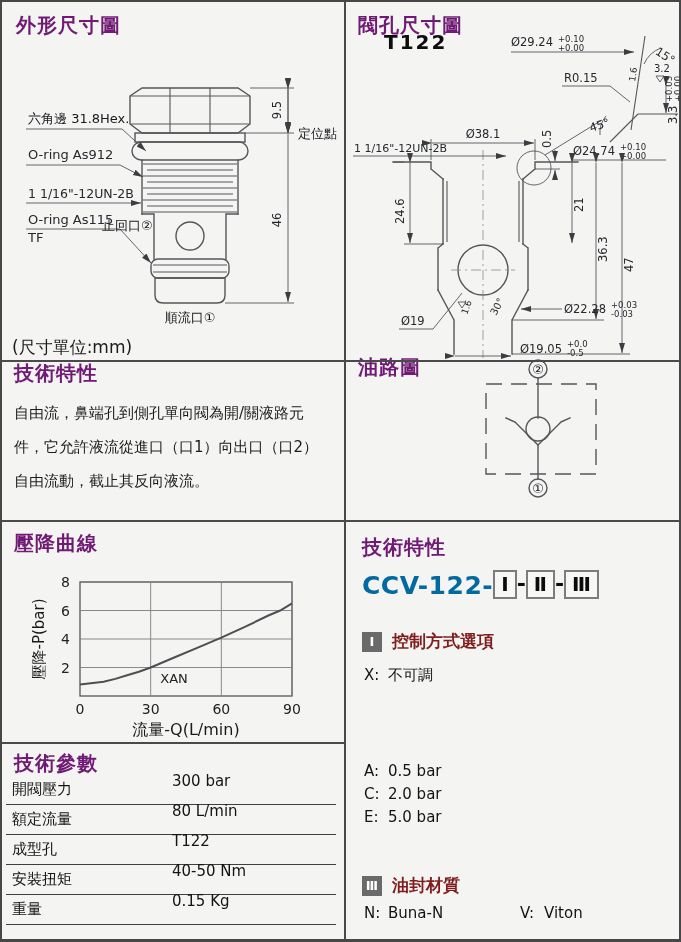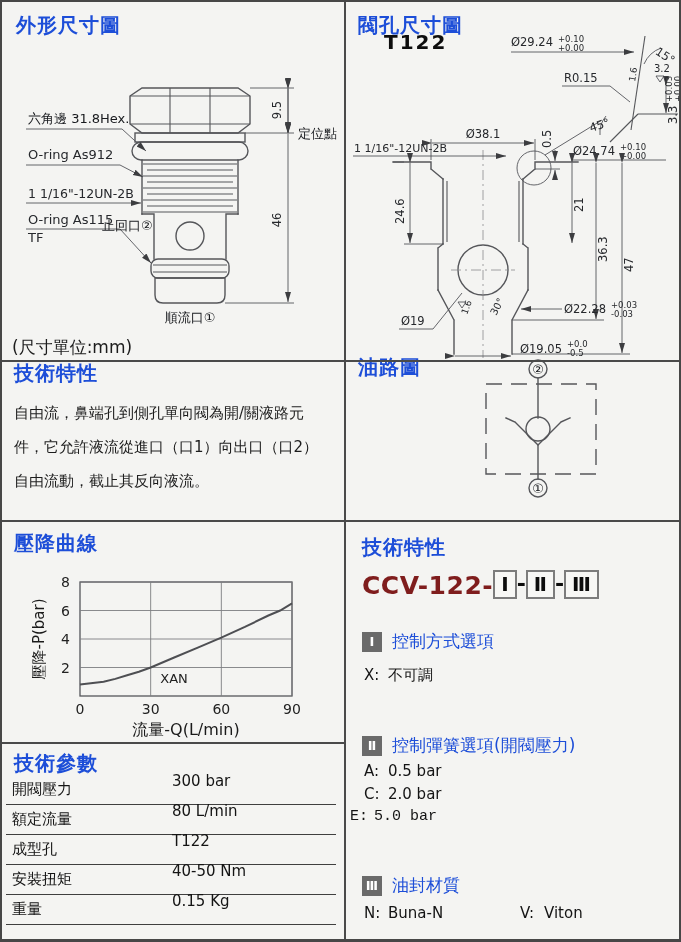--- a/index.html
+++ b/index.html
@@ -1,20 +1,20 @@
 <!DOCTYPE html>
 <html><head>
 <meta charset="utf-8">
 <style>
   html,body{margin:0;padding:0;background:#d9d9d7;}
   .page{position:relative;width:677px;height:937px;margin:0;background:#f4f4f2;
         border:2px solid #474747;border-bottom-width:3px;
         font-family:"DejaVu Sans","Liberation Sans",sans-serif;color:#161616;overflow:hidden;}
   .sec{position:absolute;}
-  .sec-title{position:absolute;font-size:20px;font-weight:bold;color:#1d4ed8;letter-spacing:1px;}
+  .sec-title{position:absolute;font-size:20px;font-weight:bold;color:#701a75;letter-spacing:1px;}
   .divider{position:absolute;background:#4a4a4a;}
   svg{position:absolute;left:0;top:0;}
   svg text{font-family:"DejaVu Sans","Liberation Sans",sans-serif;}
   .ol{stroke:#55565a;stroke-width:1.4;fill:none;stroke-linecap:square;}
   .ol2{stroke:#55565a;stroke-width:1.1;fill:none;}
   .dl{stroke:#54555a;stroke-width:0.9;fill:none;}
   .cl{stroke:#8a8b8e;stroke-width:0.8;fill:none;stroke-dasharray:10 4 2 4;}
   .dash{stroke:#55565a;stroke-width:1.4;fill:none;stroke-dasharray:16 9;}
   .dim{font-size:11.5px;fill:#26282c;}
   .dimc{font-size:13px;fill:#17191d;}
@@ -22,28 +22,28 @@
   .tick{font-size:14px;fill:#222;}
   .axlab{font-size:16px;fill:#1a1a1a;}
   .anno{font-size:13px;fill:#222;}
   .body-text{position:absolute;left:12px;top:44px;width:318px;font-size:15px;line-height:34px;color:#1c1c1c;}
   .unit-note{position:absolute;left:10px;top:334px;font-size:17px;color:#1c1c1c;}
   .t122{position:absolute;left:36px;top:28px;font-size:20px;font-weight:bold;color:#0d0d0d;letter-spacing:2px;}
   .prow{position:absolute;left:4px;width:330px;height:30px;border-bottom:1.5px solid #3f3f3f;}
   .prow .pl{position:absolute;left:6px;bottom:5px;font-size:15px;color:#141414;}
   .prow .pv{position:absolute;left:166px;bottom:14px;font-size:15px;color:#141414;}
   .model-line{position:absolute;left:14px;top:48px;white-space:nowrap;}
-  .mprefix{font-size:25px;font-weight:bold;color:#7f1d1d;letter-spacing:0.5px;}
+  .mprefix{font-size:25px;font-weight:bold;color:#0369a1;letter-spacing:0.5px;}
   .mbox{display:inline-block;border:2px solid #7c7c7c;padding:0 6px;font-size:20px;font-weight:bold;
         line-height:25px;color:#0c0c0c;vertical-align:3px;background:#f7f7f5;}
   .msep{font-size:22px;font-weight:bold;vertical-align:3px;color:#0c0c0c;}
   .ghead{position:absolute;left:14px;white-space:nowrap;}
   .badge{display:inline-block;width:20px;height:20px;background:#6a6a6a;color:#fff;font-size:13px;
          font-weight:bold;text-align:center;line-height:20px;margin-right:10px;vertical-align:1px;}
-  .ghead .ht{font-size:17px;font-weight:normal;color:#1d4ed8;}
+  .ghead .ht{font-size:17px;font-weight:bold;color:#7f1d1d;}
   .opt{position:absolute;font-size:15px;color:#141414;white-space:nowrap;}
   .opt .oc{display:inline-block;min-width:24px;}
 </style>
 </head>
 <body>
 
 <div class="page">
 
   <div class="sec" id="sec-external" style="left:0;top:0;width:342px;height:358px;">
     <div class="sec-title" style="left:14px;top:10px;">外形尺寸圖</div>
@@ -281,30 +281,27 @@
       <span class="mprefix">CCV-122-</span><span class="mbox">Ⅰ</span><span class="msep">-</span><span class="mbox">Ⅱ</span><span class="msep">-</span><span class="mbox">Ⅲ</span>
     </div>
 
     <div class="ghead" style="top:108px;">
       <span class="badge">Ⅰ</span><span class="ht">控制方式選項</span>
     </div>
     <div class="opt" style="left:16px;top:144px;">
       <span class="oc">X:</span><span>不可調</span>
     </div>
 
-    <div class="ghead" style="top:212px;">
-      <span class="badge">Ⅱ</span><span class="ht">控制彈簧選項(開閥壓力)</span>
-    </div>
     <div class="opt" style="left:16px;top:240px;">
       <span class="oc">A:</span><span>0.5 bar</span>
     </div>
     <div class="opt" style="left:16px;top:263px;">
       <span class="oc">C:</span><span>2.0 bar</span>
     </div>
-    <div class="opt" style="left:2px;top:286px;font-family:Liberation Mono, monospace;">
+    <div class="opt" style="left:16px;top:286px;">
       <span class="oc">E:</span><span>5.0 bar</span>
     </div>
 
     <div class="ghead" style="top:352px;">
       <span class="badge">Ⅲ</span><span class="ht">油封材質</span>
     </div>
     <div class="opt" style="left:16px;top:382px;">
       <span class="oc">N:</span><span>Buna-N</span>
     </div>
     <div class="opt" style="left:172px;top:382px;">

